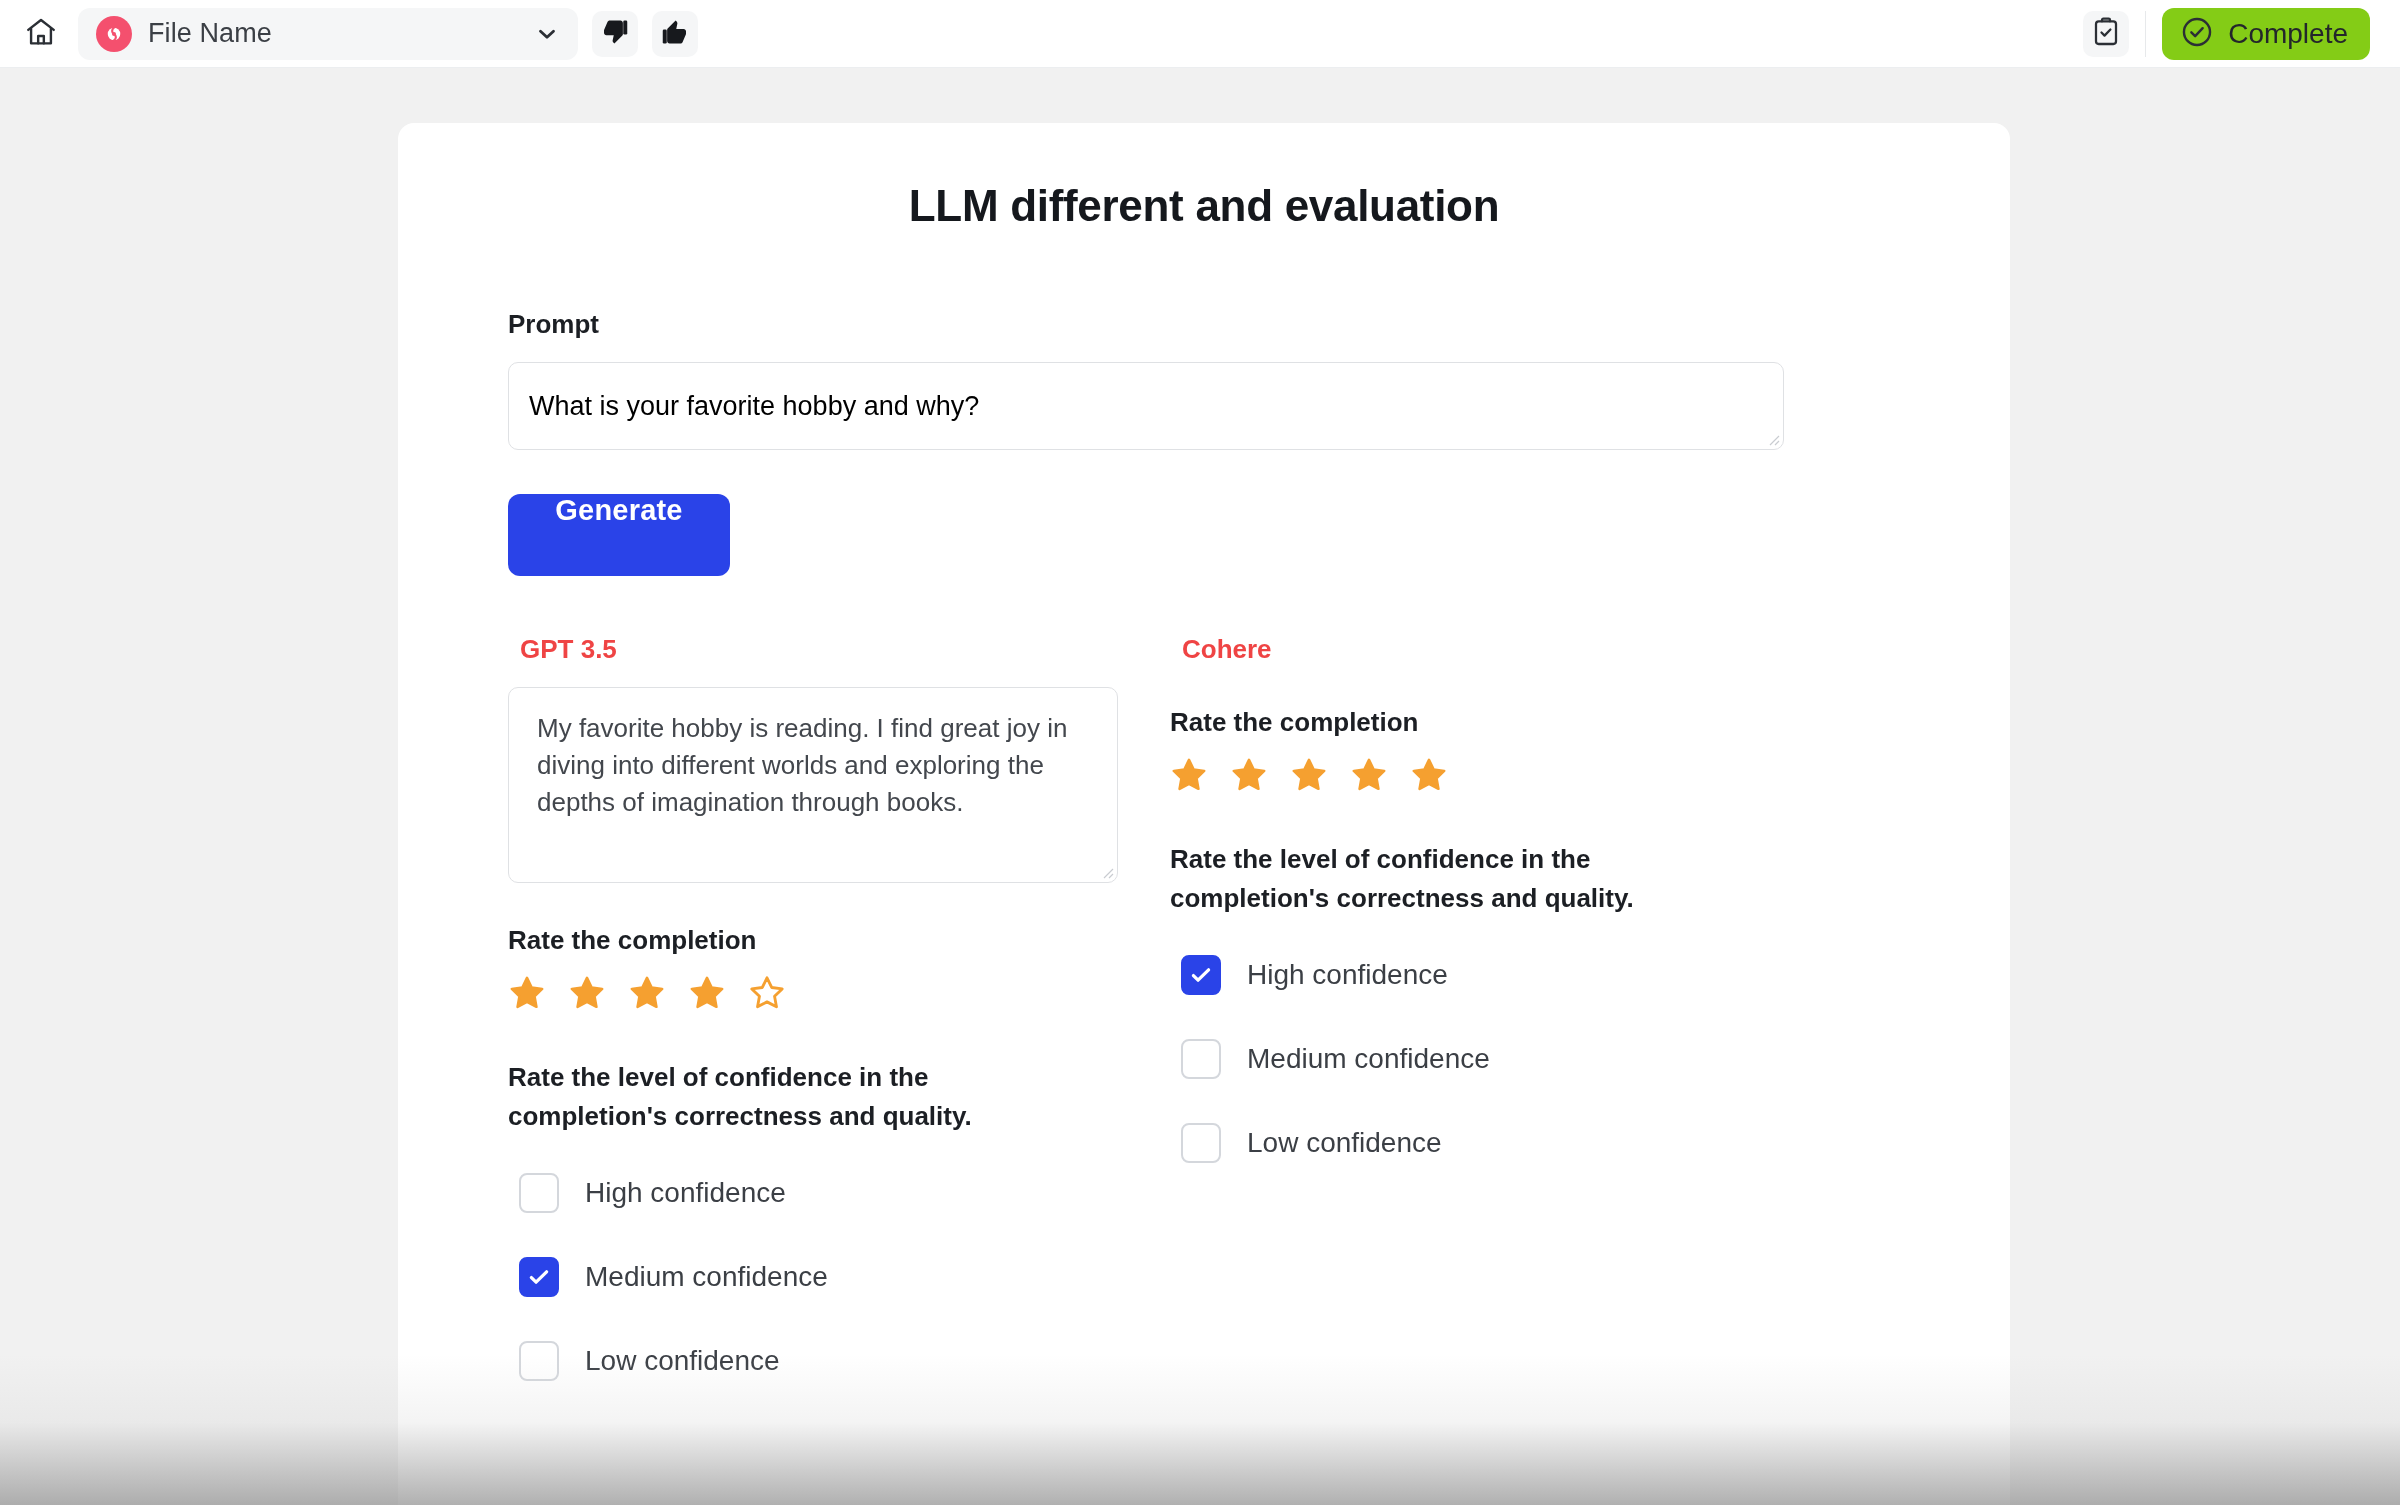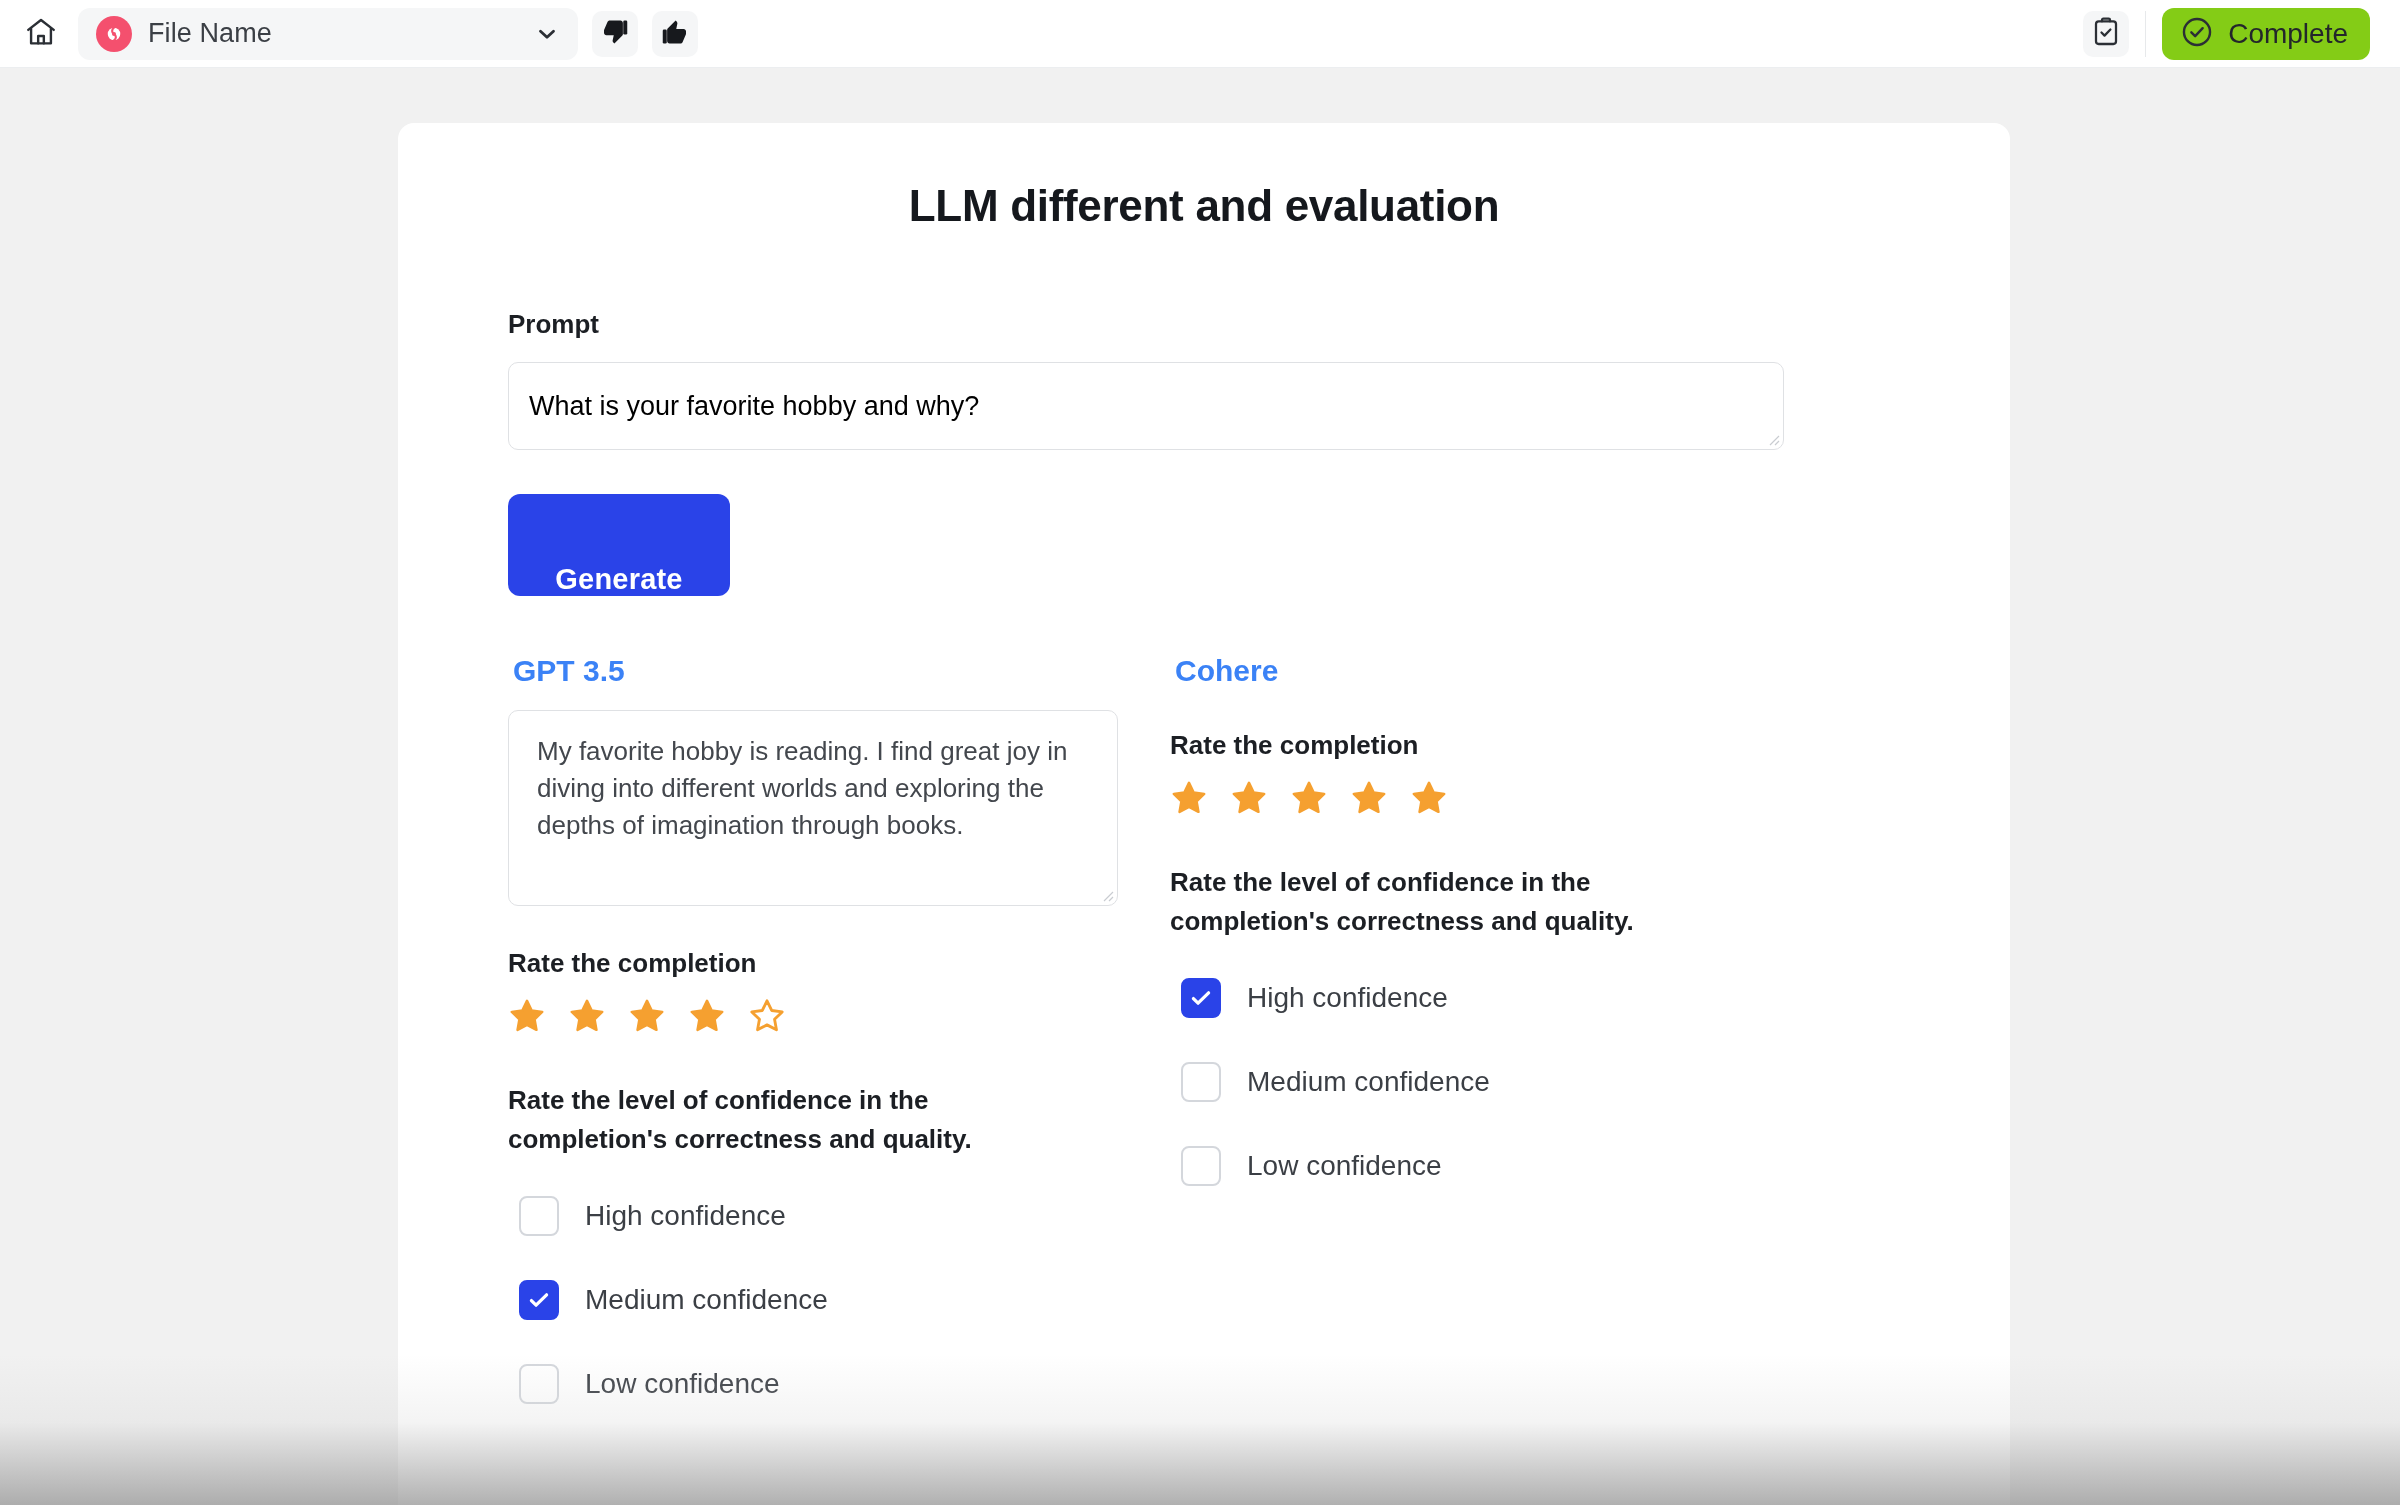--- a/index.html
+++ b/index.html
@@ -155,47 +155,47 @@
     position: absolute;
     right: 3px; bottom: 3px;
     width: 16px; height: 16px;
     pointer-events: auto;
     cursor: nwse-resize;
   }
 
   .generate-btn {
     margin-top: 44px;
     width: 222px;
-    height: 102px;
+    height: 82px;
     background: #2a43e8;
     border-radius: 12px;
-    display: flex; align-items: flex-end; justify-content: center;
+    display: flex; align-items: flex-start; justify-content: center;
     cursor: pointer;
     border: none;
   }
   .generate-btn span {
     color: #ffffff;
     font-size: 29px;
     font-weight: 700;
     letter-spacing: .2px;
   }
 
   
   .cols {
     display: flex;
     gap: 52px;
     margin-top: 58px;
   }
   .col { width: 610px; }
 
   .model-name {
-    font-size: 30px;
-    font-weight: 700;
-    color: #3b82f6;
-    margin: 0 0 22px 5px;
+    font-size: 26px;
+    font-weight: 700;
+    color: #ef4444;
+    margin: 0 0 22px 12px;
   }
 
   .resp-box {
     width: 610px;
     height: 196px;
     border: 1px solid #dfe1e4;
     border-radius: 10px;
     background: #ffffff;
     position: relative;
     padding: 16px 22px;

